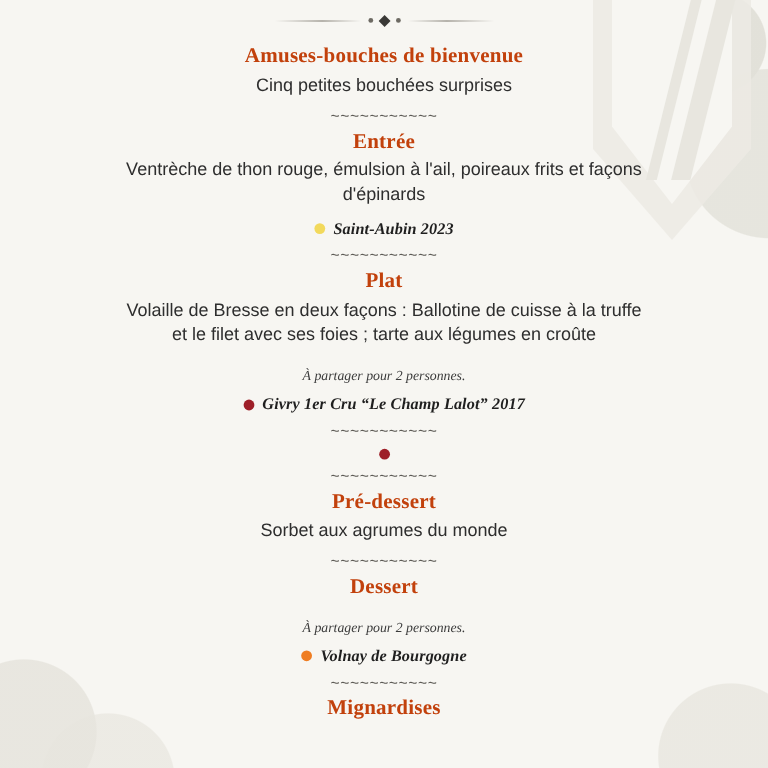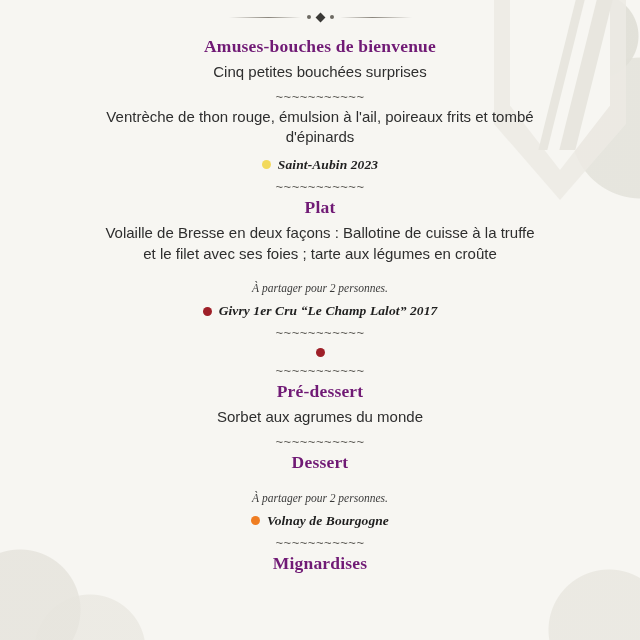--- a/index.html
+++ b/index.html
@@ -122,21 +122,21 @@
   }
 
   .course {
     margin: 0;
   }
   .course-title {
     font-family: "Liberation Serif", serif;
     font-weight: bold;
     font-size: 17.5px;
     letter-spacing: 0.2px;
-    color: #701a75;
+    color: #c2410c;
     margin: 0 0 4px 0;
     line-height: 1.25;
   }
   .course-title.big {
     font-size: 17.5px;
   }
   .course-desc {
     font-size: 15px;
     line-height: 1.38;
     color: #2e2e2e;
@@ -209,21 +209,22 @@
   </div>
 
   <div class="course">
     <div class="course-title big">Amuses-bouches de bienvenue</div>
     <div class="course-desc">Cinq petites bouchées surprises</div>
   </div>
 
   <div class="squiggle">~~~~~~~~~~~</div>
 
   <div class="course">
-    <div class="course-desc">Ventrèche de thon rouge, émulsion à l'ail, poireaux frits et tombé d'épinards</div>
+    <div class="course-title">Entrée</div>
+    <div class="course-desc">Ventrèche de thon rouge, émulsion à l'ail, poireaux frits et façons d'épinards</div>
   </div>
 
   <div class="wine">
     <span class="wine-dot" style="background:#f2d95c"></span>
     <span class="wine-name">Saint-Aubin 2023</span>
   </div>
 
   <div class="squiggle">~~~~~~~~~~~</div>
 
   <div class="course">

